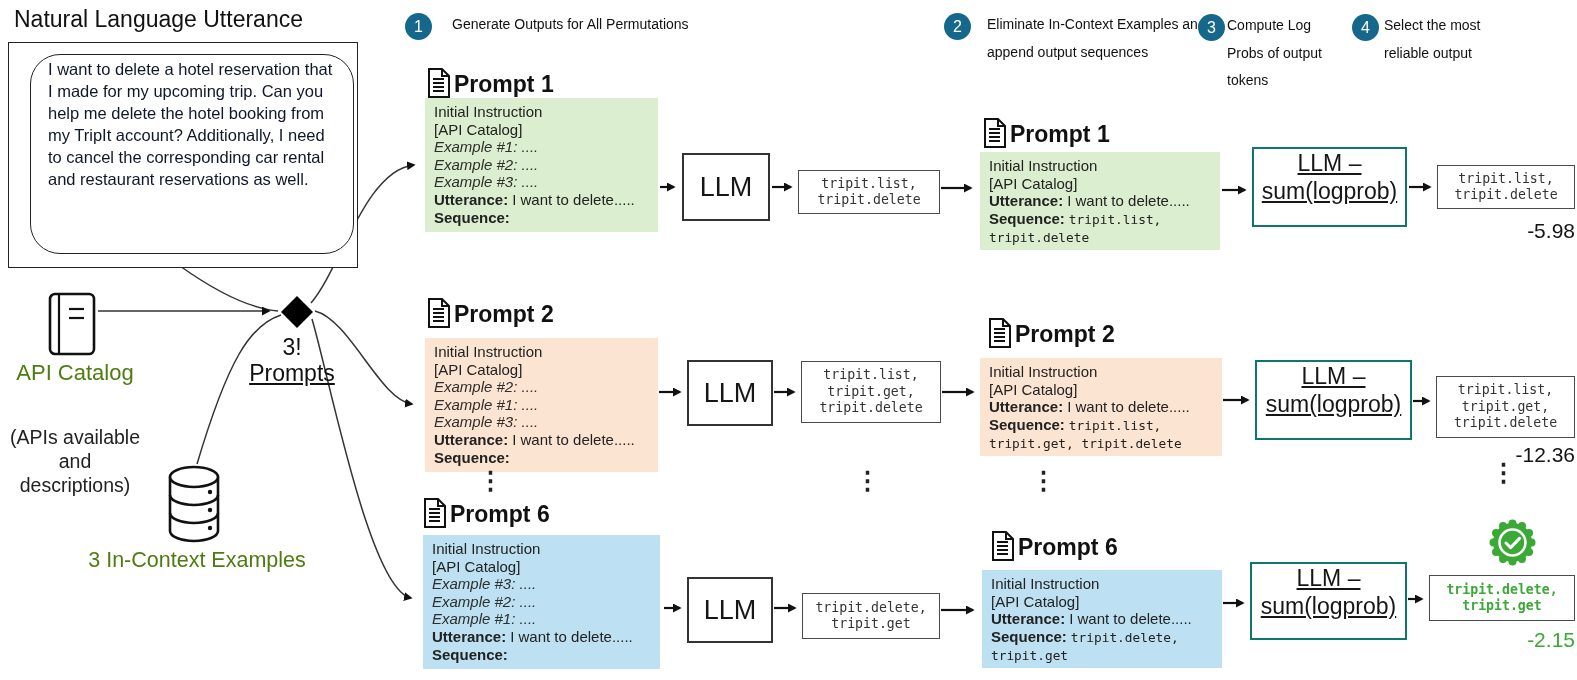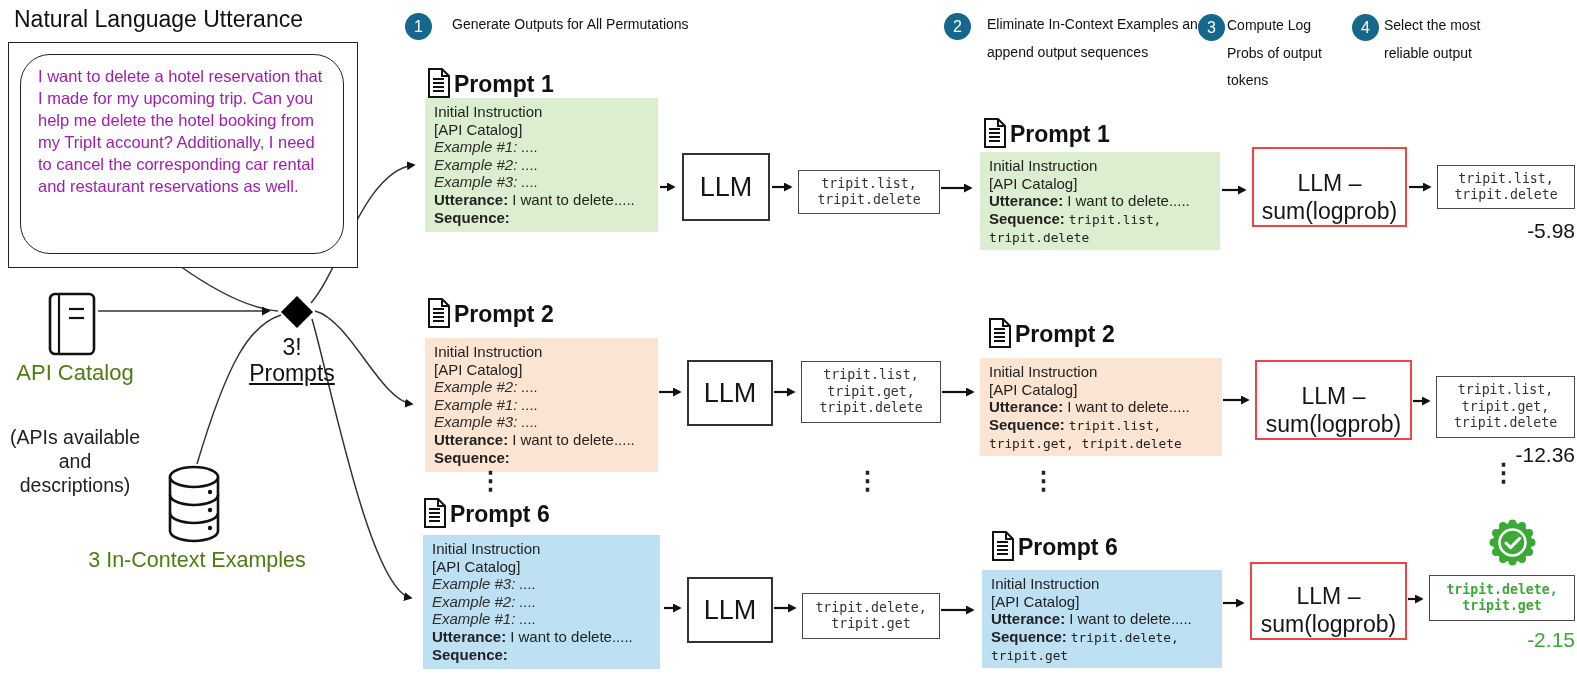--- a/index.html
+++ b/index.html
@@ -6,21 +6,21 @@
   .canvas{position:relative;width:1577px;height:680px;background:#fff;overflow:hidden;
           font-family:"Liberation Sans",sans-serif;color:#161616;}
   .abs{position:absolute;}
   svg.wires{position:absolute;left:0;top:0;z-index:0;}
   .z{z-index:1;}
 
   
   .nl-title{font-size:23px;font-weight:500;color:#111;}
   .outer-box{border:1.7px solid #222;background:#fff;}
   .bubble{border:1.7px solid #222;border-radius:30px;background:#fff;
-          font-size:16.5px;line-height:1.33;color:#a21caf;padding:11px 14px 11px 17px;box-sizing:border-box;}
+          font-size:16.5px;line-height:1.33;color:#0f172a;padding:4px 14px 11px 17px;box-sizing:border-box;margin-left:10px;}
   .side-label{font-weight:400;font-size:22px;text-align:center;color:#4d7c0f;}
   .side-sub{font-size:19.5px;line-height:24px;text-align:center;color:#222;}
   .node-label{font-size:23px;text-align:center;color:#111;}
 
   
   .step-circle{width:27px;height:27px;border-radius:50%;background:var(--step_circle,#16678c);
                color:#fff;display:flex;align-items:center;justify-content:center;
                font-size:16px;font-weight:500;}
   .step-text{font-size:14px;line-height:27.5px;color:#111;}
 
@@ -31,22 +31,22 @@
   .pbox .bl{font-weight:700;}
   .pbox .sp{margin-left:4px;}
   .pbox .mono{font-family:"DejaVu Sans Mono",monospace;font-size:12.8px;}
   .bg-green{background:var(--green_bg,#dbeecf);}
   .bg-peach{background:var(--peach_bg,#fce4d3);}
   .bg-blue{background:var(--blue_bg,#bde1f2);}
 
   
   .llmbox{border:2px solid #333;background:#fff;display:flex;align-items:center;justify-content:center;
           font-size:27px;color:#161616;box-sizing:border-box;}
-  .llm2box{border:2px solid #ef4444;background:#fff;display:flex;align-items:flex-end;justify-content:center;
-           font-size:23px;line-height:28px;color:#161616;box-sizing:border-box;}
+  .llm2box{border:2px solid #0f766e;background:#fff;display:flex;align-items:flex-start;justify-content:center;
+           font-size:23px;line-height:28px;color:#161616;box-sizing:border-box;text-decoration:underline;}
   .llm2box span{white-space:pre-line;text-align:center;}
   .obox{border:1.6px solid #4a4a4a;background:#fff;display:flex;align-items:center;justify-content:center;box-sizing:border-box;}
   .obox span{font-family:"DejaVu Sans Mono",monospace;font-size:13.2px;line-height:16.5px;
              white-space:pre-line;text-align:center;color:#333;}
   .obox.win span{color:var(--accent_green,#3aa935);font-weight:700;}
   .score{font-size:21px;font-weight:500;color:#141414;text-align:right;}
   .score.win{color:var(--accent_green,#3aa935);}
   .dots{font-size:25px;font-weight:700;color:#222;letter-spacing:0;line-height:1;}
 </style>
 </head>

